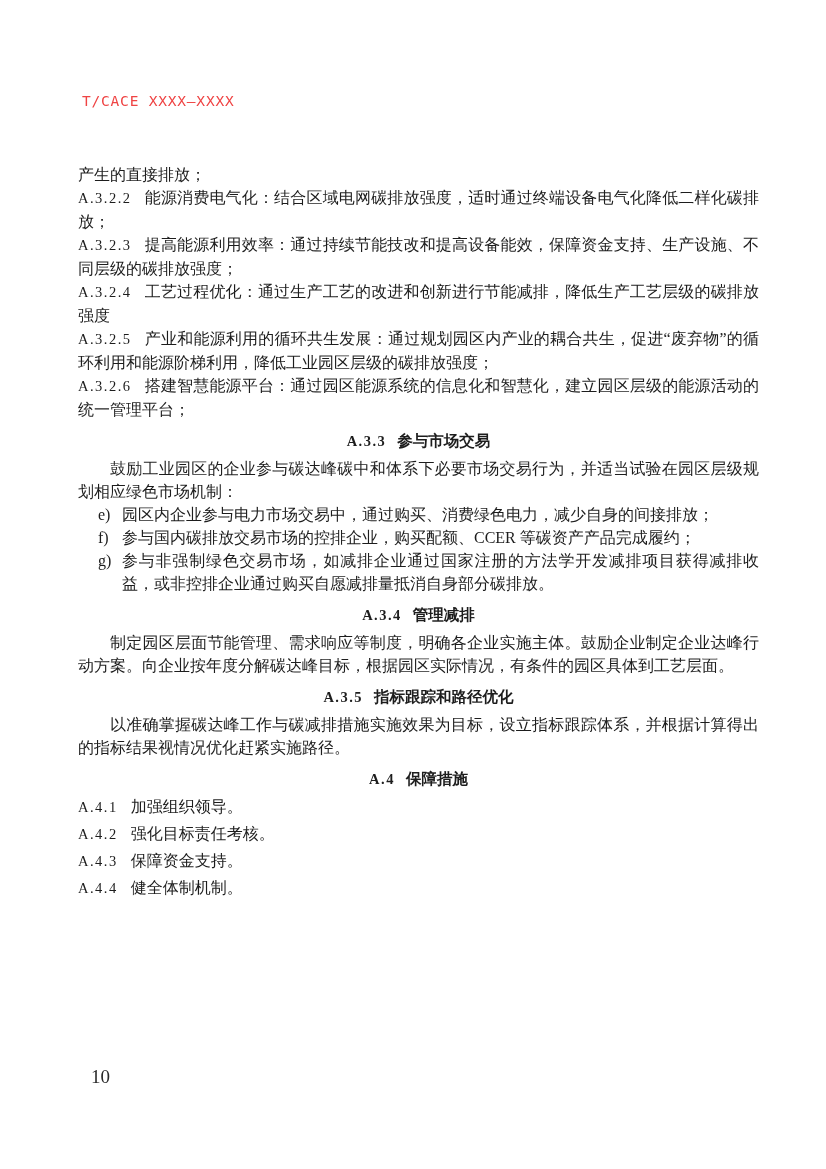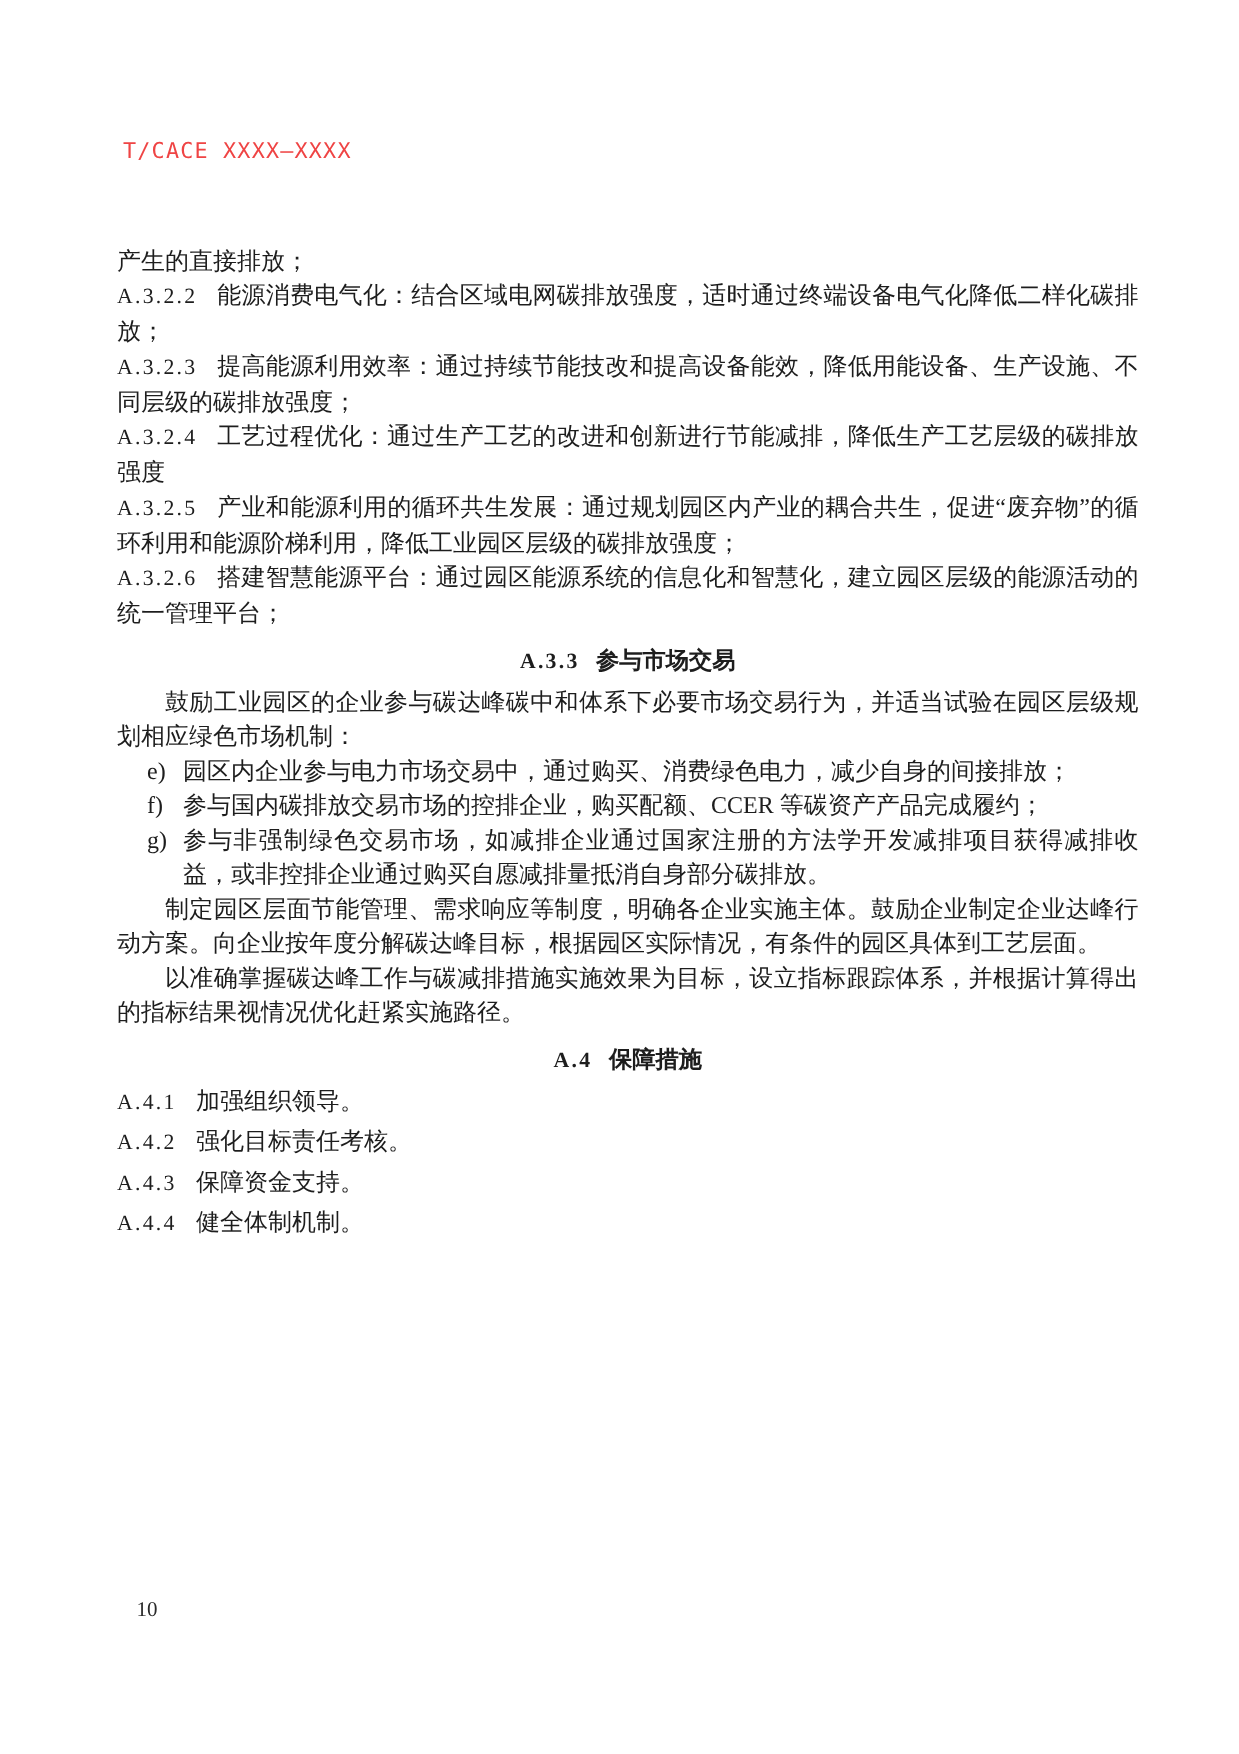--- a/index.html
+++ b/index.html
@@ -65,38 +65,38 @@
     font-family: "Liberation Serif", "DejaVu Serif", serif;
   }
   .abc-text { flex: 1; text-align: justify; }
 
   .sub-clause { margin: 0 0 3px 0 !important; }
 
   .page-number {
     position: absolute;
     left: 91px;
     top: 1066px;
-    font-size: 14px;
+    font-size: 19px;
     font-family: "Liberation Serif", "DejaVu Serif", serif;
     color: #2a2a2a;
   }
 </style>
 </head>
 <body>
 
 <div class="page">
 
   <div class="doc-header">T/CACE XXXX—XXXX</div>
 
   <div class="content">
 
     <p>产生的直接排放；</p>
 
     <p><span class="clause-label">A.3.2.2</span><span>能源消费电气化：结合区域电网碳排放强度，适时通过终端设备电气化降低二样化碳排放；</span></p>
-    <p><span class="clause-label">A.3.2.3</span><span>提高能源利用效率：通过持续节能技改和提高设备能效，降低用能设备、生产设施、不同层级的碳排放强度；</span></p>
+    <p><span class="clause-label">A.3.2.3</span><span>提高能源利用效率：通过持续节能技改和提高设备能效，保障资金支持、生产设施、不同层级的碳排放强度；</span></p>
     <p><span class="clause-label">A.3.2.4</span><span>工艺过程优化：通过生产工艺的改进和创新进行节能减排，降低生产工艺层级的碳排放强度</span></p>
     <p><span class="clause-label">A.3.2.5</span><span>产业和能源利用的循环共生发展：通过规划园区内产业的耦合共生，促进“废弃物”的循环利用和能源阶梯利用，降低工业园区层级的碳排放强度；</span></p>
     <p><span class="clause-label">A.3.2.6</span><span>搭建智慧能源平台：通过园区能源系统的信息化和智慧化，建立园区层级的能源活动的统一管理平台；</span></p>
 
     <p class="heading"><span class="clause-label">A.3.3</span><span>参与市场交易</span></p>
     <p class="para-indent">鼓励工业园区的企业参与碳达峰碳中和体系下必要市场交易行为，并适当试验在园区层级规划相应绿色市场机制：</p>
 
     <div class="abc-list">
       <div class="abc-item">
         <span class="abc-label">e)</span>
@@ -105,22 +105,24 @@
       <div class="abc-item">
         <span class="abc-label">f)</span>
         <span class="abc-text">参与国内碳排放交易市场的控排企业，购买配额、CCER 等碳资产产品完成履约；</span>
       </div>
       <div class="abc-item">
         <span class="abc-label">g)</span>
         <span class="abc-text">参与非强制绿色交易市场，如减排企业通过国家注册的方法学开发减排项目获得减排收益，或非控排企业通过购买自愿减排量抵消自身部分碳排放。</span>
       </div>
     </div>
 
+    <p class="heading"><span class="clause-label">A.3.4</span><span>管理减排</span></p>
     <p class="para-indent">制定园区层面节能管理、需求响应等制度，明确各企业实施主体。鼓励企业制定企业达峰行动方案。向企业按年度分解碳达峰目标，根据园区实际情况，有条件的园区具体到工艺层面。</p>
 
+    <p class="heading"><span class="clause-label">A.3.5</span><span>指标跟踪和路径优化</span></p>
     <p class="para-indent">以准确掌握碳达峰工作与碳减排措施实施效果为目标，设立指标跟踪体系，并根据计算得出的指标结果视情况优化赶紧实施路径。</p>
 
     <p class="heading"><span class="clause-label">A.4</span><span>保障措施</span></p>
 
     <p class="sub-clause"><span class="clause-label">A.4.1</span><span>加强组织领导。</span></p>
     <p class="sub-clause"><span class="clause-label">A.4.2</span><span>强化目标责任考核。</span></p>
     <p class="sub-clause"><span class="clause-label">A.4.3</span><span>保障资金支持。</span></p>
     <p class="sub-clause"><span class="clause-label">A.4.4</span><span>健全体制机制。</span></p>
 
   </div>

